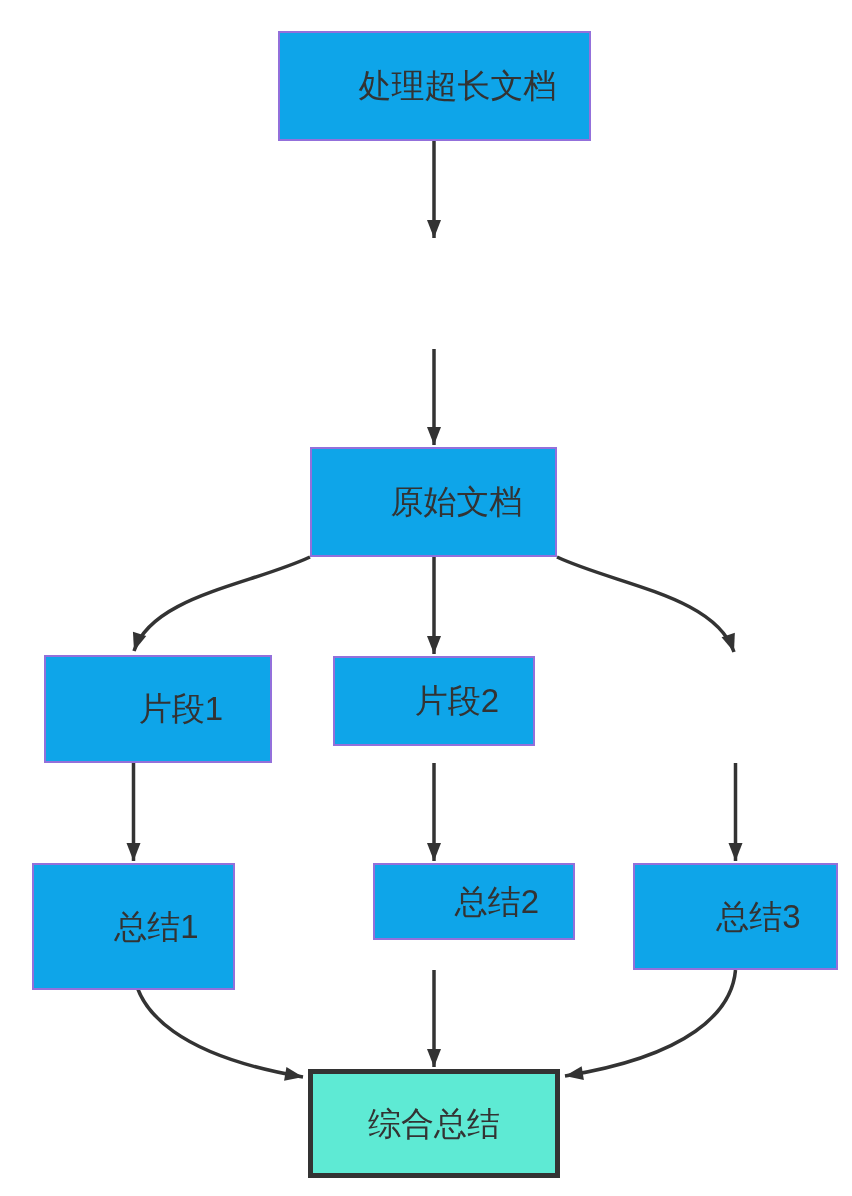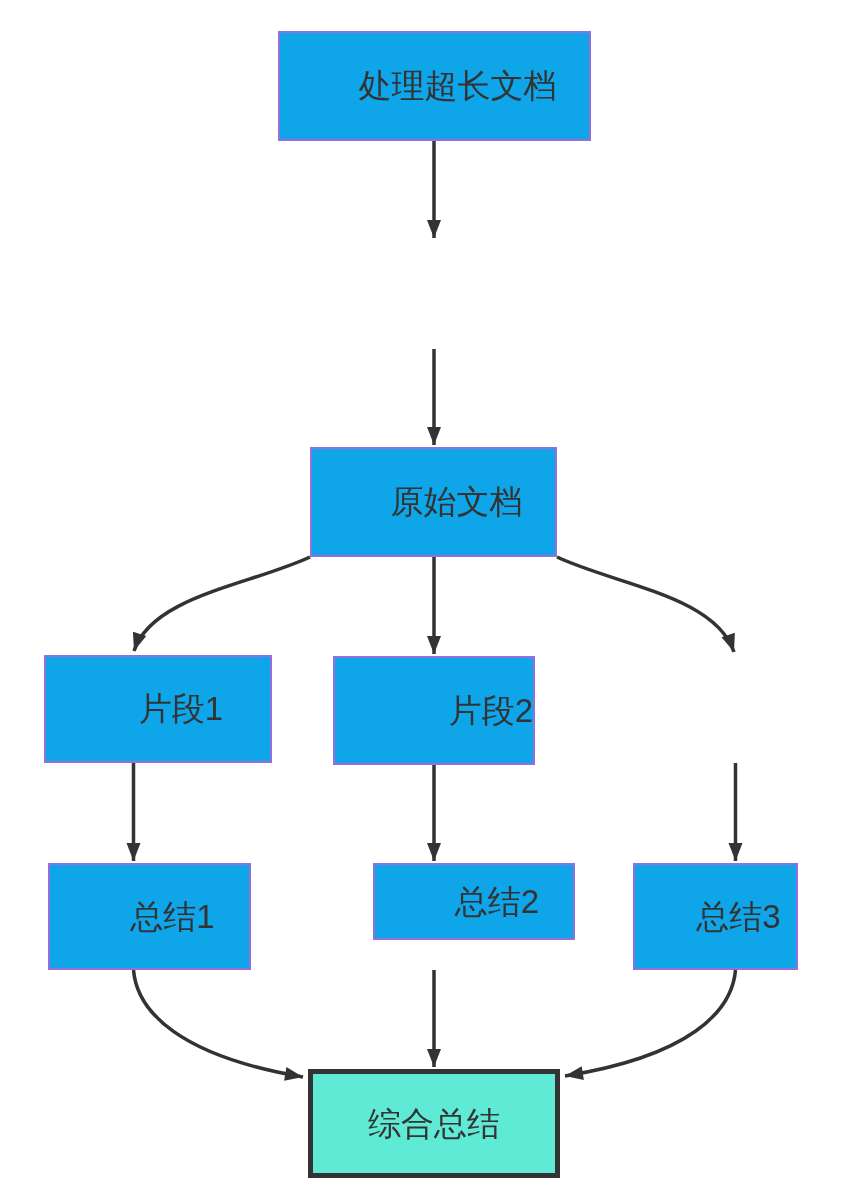--- a/index.html
+++ b/index.html
@@ -50,25 +50,25 @@
   }
   .node.final {
     background: #5eead4;
     border: 5px solid #333333;
   }
   
   .nA  { left: 278px; top: 31px;   width: 313px; height: 110px; }
   .nB  { left: 276px; top: 240px;  width: 317px; height: 109px; }
   .nC  { left: 310px; top: 447px;  width: 247px; height: 110px; text-align: center; }
   .nD1 { left: 32px;  top: 655px;  width: 228px; height: 108px; margin-left: 12px; }
-  .nD2 { left: 333px; top: 656px;  width: 202px; height: 109px; justify-content: flex-end; }
+  .nD2 { left: 333px; top: 656px;  width: 202px; height: 90px; }
   .nD3 { left: 633px; top: 656px;  width: 205px; height: 107px; }
-  .nE1 { left: 48px;  top: 863px;  width: 203px; height: 107px; }
+  .nE1 { left: 32px;  top: 863px;  width: 203px; height: 127px; }
   .nE2 { left: 333px; top: 863px;  width: 202px; height: 77px; margin-left: 40px; }
-  .nE3 { left: 633px; top: 863px;  width: 165px; height: 107px; }
+  .nE3 { left: 633px; top: 863px;  width: 205px; height: 107px; }
   .nF  { left: 308px; top: 1069px; width: 252px; height: 109px; }
 </style>
 </head>
 <body>
 
 <div class="canvas">
 
   <svg class="edges" viewBox="0 0 852 1196" xmlns="http://www.w3.org/2000/svg">
     <defs>
       <marker id="arrowhead" markerUnits="userSpaceOnUse" markerWidth="22" markerHeight="18" refX="19" refY="9" orient="auto">

